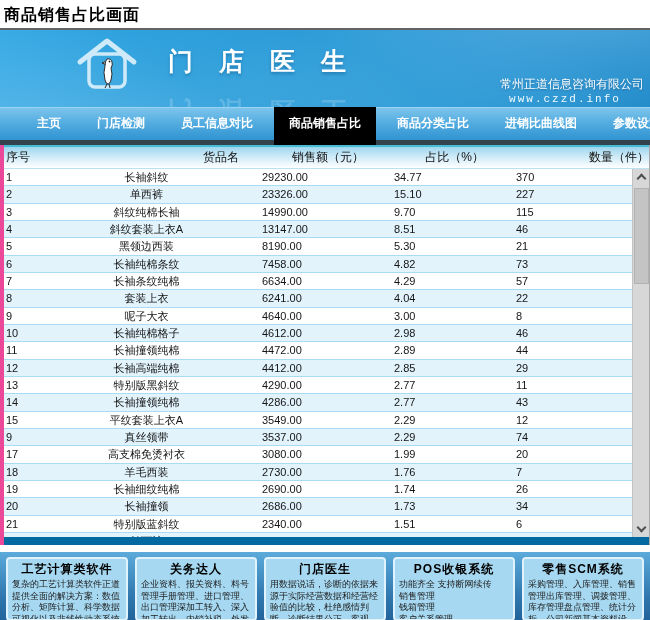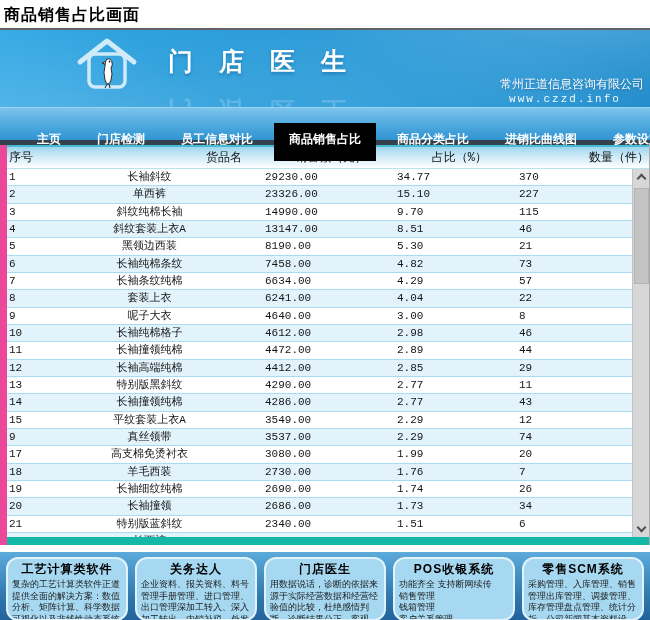--- a/index.html
+++ b/index.html
@@ -33,29 +33,29 @@
   .website { position:absolute; left:500px; top:63px; width:130px; text-align:center;
              color:#f2faff; font-size:11px; letter-spacing:2px;
              font-family:"Liberation Mono", monospace; }
 
   
   .nav { position:relative; width:100%; height:38px; }
   .nav-bg { position:absolute; top:0; left:0; right:0; height:33px;
             background:linear-gradient(180deg,#7cc4ec 0%,#55ade0 45%,#3094d2 100%);
             border-top:1px solid #9bd4f2; }
   .nav-strip { position:absolute; bottom:0; left:0; right:0; height:5px; background:#33424d; }
-  .tabs { position:absolute; top:16px; left:0; right:0; height:53px; display:flex;
+  .tabs { position:absolute; top:0; left:0; right:0; height:53px; display:flex;
           padding-left:22px; }
   .tab { height:33px; line-height:33px; padding:0 15px; color:#fff; font-size:12px;
          font-weight:bold; cursor:pointer; white-space:nowrap; margin-right:6px; }
   .tab.active { background:#000000; height:38px; z-index:2; }
 
   
-  .grid { position:relative; width:100%; height:400px; background:#14b8a6;
-          border-left:7px solid #ec4899; border-right:1px solid #a9a9a9;font-family:Liberation Mono, monospace; }
+  .grid { position:relative; width:100%; height:400px; background:#0369a1;
+          border-left:4px solid #ec4899; border-right:1px solid #a9a9a9; }
   .thead { display:grid; grid-template-columns:50px 185px 125px 120px 1fr;
            height:24px; align-items:center;
            background:linear-gradient(180deg,#9fd6ee 0%,#cdeaf7 45%,#ffffff 100%);
            border-top:2px solid #43bcd4; border-bottom:1px solid #b9e2f2;
            font-size:12px; color:#111; }
   .thead .hc { text-align:right; }
   .thead .hc.seq { text-align:left; padding-left:2px; }
   .tbody { position:relative; height:368px; overflow:hidden; }
   .rows { width:631px; }
   .row { display:grid; grid-template-columns:50px 185px 125px 120px 1fr;
@@ -78,21 +78,21 @@
                  transform:rotate(45deg); }
   .sb-down .chev { top:4px; border-right:2px solid #4f4f4f; border-bottom:2px solid #4f4f4f;
                    transform:rotate(45deg); }
   .sb-thumb { position:absolute; left:1px; top:19px; width:15px; height:96px;
               background:#c4c4c4; border:1px solid #b2b2b2; cursor:grab; }
 
   
   .spacer { height:7px; background:#fff; }
   .footer { width:100%; height:75px; display:flex; gap:7px; padding:5px 6px 6px 6px;
             background:linear-gradient(180deg,#5cabdb 0%,#2f77ae 60%,#1d5d94 100%); }
-  .fbox { flex:1; background:#a6d8f1; border:2px solid #e0f2fb; border-radius:12px;
+  .fbox { flex:1; background:#a6d8f1; border:2px solid #e0f2fb; border-radius:4px;
           overflow:hidden; }
   .fbox h3 { text-align:center; font-size:12px; color:#000; padding-top:2px;
              letter-spacing:1px; }
   .fbox p { padding:1px 4px; font-size:9px; line-height:11.5px; color:#1c1c1c;
             white-space:pre-line; }
 </style>
 </head>
 <body>
 
 <div class="page-title">商品销售占比画面</div>

